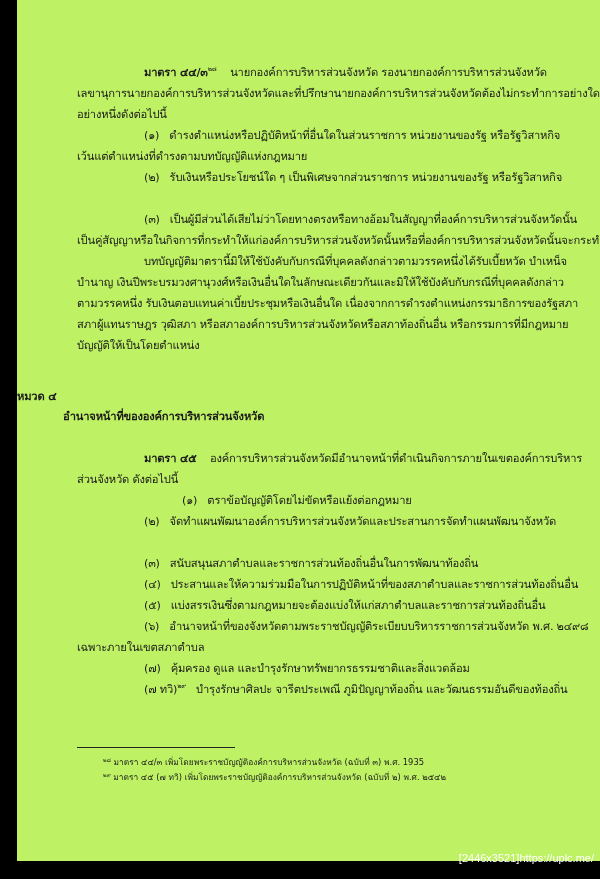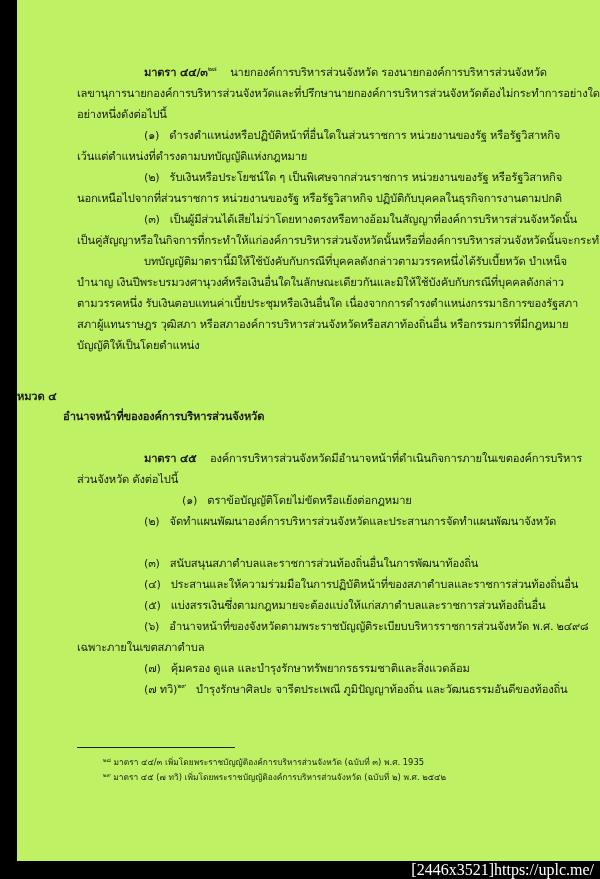--- a/index.html
+++ b/index.html
@@ -15,22 +15,22 @@
     position: absolute; font-size: 11.2px; white-space: nowrap; line-height: 14px;
     letter-spacing: -0.2px;
   }
   .b { font-weight: bold; }
   sup { font-size: 6.5px; vertical-align: 5px; line-height: 0; }
   .center { left: 0; width: 592px; text-align: left; }
   .fn-rule { position: absolute; left: 60px; top: 747px; width: 158px; height: 1px; background: #222; }
   .fn { position: absolute; font-size: 8.4px; white-space: nowrap; line-height: 11px; }
   .fn sup { font-size: 5.5px; vertical-align: 3px; }
   .watermark {
-    position: absolute; right: 6px; bottom: 1px; color: #fff;
-    font-family: Liberation Serif, serif; font-size: 16px; line-height: 16px;
+    position: absolute; right: 6px; bottom: 13px; color: #fff;
+    font-family: Liberation Sans, sans-serif; font-size: 11px; line-height: 16px;
   }
 </style>
 </head>
 <body>
 
 <div class="page">
 
   <div class="line" style="left:127px; top:66px;">
     <span class="b">มาตรา ๔๔/๓</span><sup>๒๘</sup>&nbsp;&nbsp;&nbsp;
     <span>นายกองค์การบริหารส่วนจังหวัด รองนายกองค์การบริหารส่วนจังหวัด</span>
@@ -41,21 +41,20 @@
   <div class="line" style="left:127px; top:129px;">
     <span>(๑)</span>&nbsp;&nbsp;
     <span>ดำรงตำแหน่งหรือปฏิบัติหน้าที่อื่นใดในส่วนราชการ หน่วยงานของรัฐ หรือรัฐวิสาหกิจ</span>
   </div>
   <div class="line" style="left:60px; top:150px;">เว้นแต่ตำแหน่งที่ดำรงตามบทบัญญัติแห่งกฎหมาย</div>
 
   <div class="line" style="left:127px; top:171px;">
     <span>(๒)</span>&nbsp;&nbsp;
     <span>รับเงินหรือประโยชน์ใด ๆ เป็นพิเศษจากส่วนราชการ หน่วยงานของรัฐ หรือรัฐวิสาหกิจ</span>
   </div>
-  <div class="line" style="left:60px; top:192px;">นอกเหนือไปจากที่ส่วนราชการ หน่วยงานของรัฐ หรือรัฐวิสาหกิจ ปฏิบัติกับบุคคลในธุรกิจการงานตามปกติ</div>
 
   <div class="line" style="left:127px; top:213px;">
     <span>(๓)</span>&nbsp;&nbsp;
     <span>เป็นผู้มีส่วนได้เสียไม่ว่าโดยทางตรงหรือทางอ้อมในสัญญาที่องค์การบริหารส่วนจังหวัดนั้น</span>
   </div>
   <div class="line" style="left:60px; top:234px;">เป็นคู่สัญญาหรือในกิจการที่กระทำให้แก่องค์การบริหารส่วนจังหวัดนั้นหรือที่องค์การบริหารส่วนจังหวัดนั้นจะกระทำ</div>
 
   <div class="line" style="left:127px; top:255px;">บทบัญญัติมาตรานี้มิให้ใช้บังคับกับกรณีที่บุคคลดังกล่าวตามวรรคหนึ่งได้รับเบี้ยหวัด บำเหน็จ</div>
   <div class="line" style="left:60px; top:276px;">บำนาญ เงินปีพระบรมวงศานุวงศ์หรือเงินอื่นใดในลักษณะเดียวกันและมิให้ใช้บังคับกับกรณีที่บุคคลดังกล่าว</div>
   <div class="line" style="left:60px; top:297px;">ตามวรรคหนึ่ง รับเงินตอบแทนค่าเบี้ยประชุมหรือเงินอื่นใด   เนื่องจากการดำรงตำแหน่งกรรมาธิการของรัฐสภา</div>

